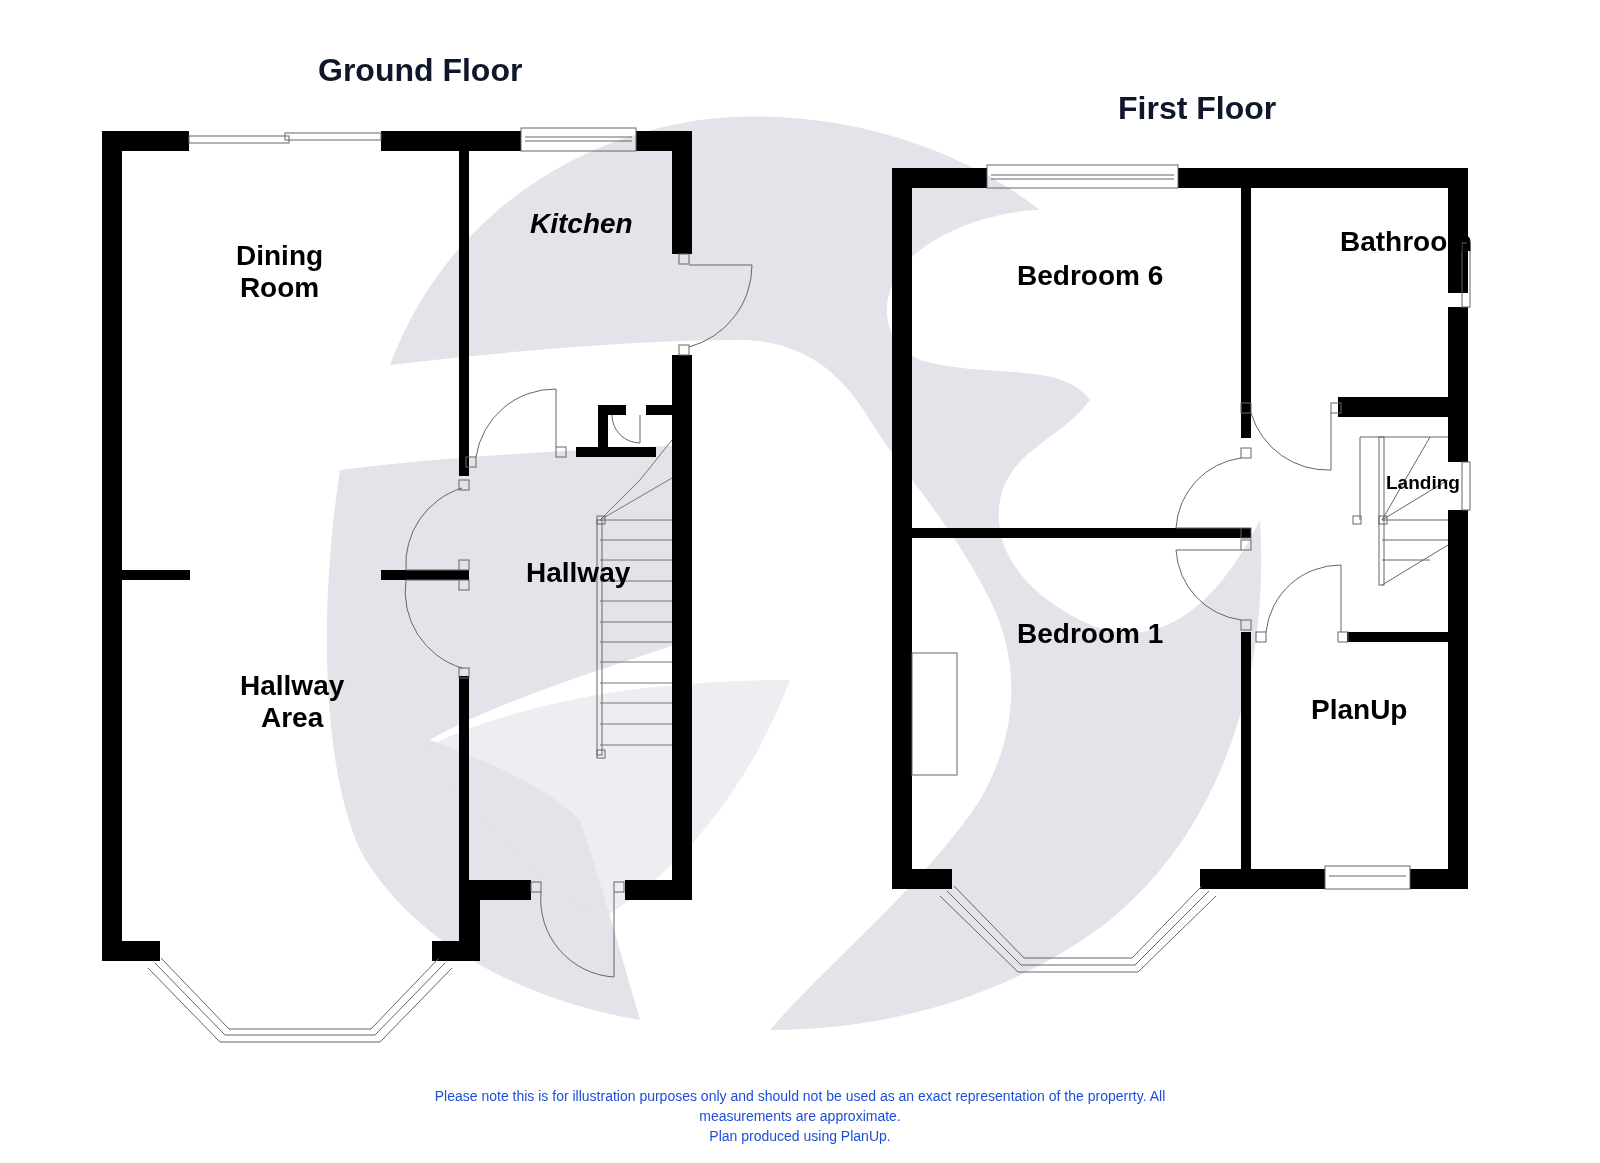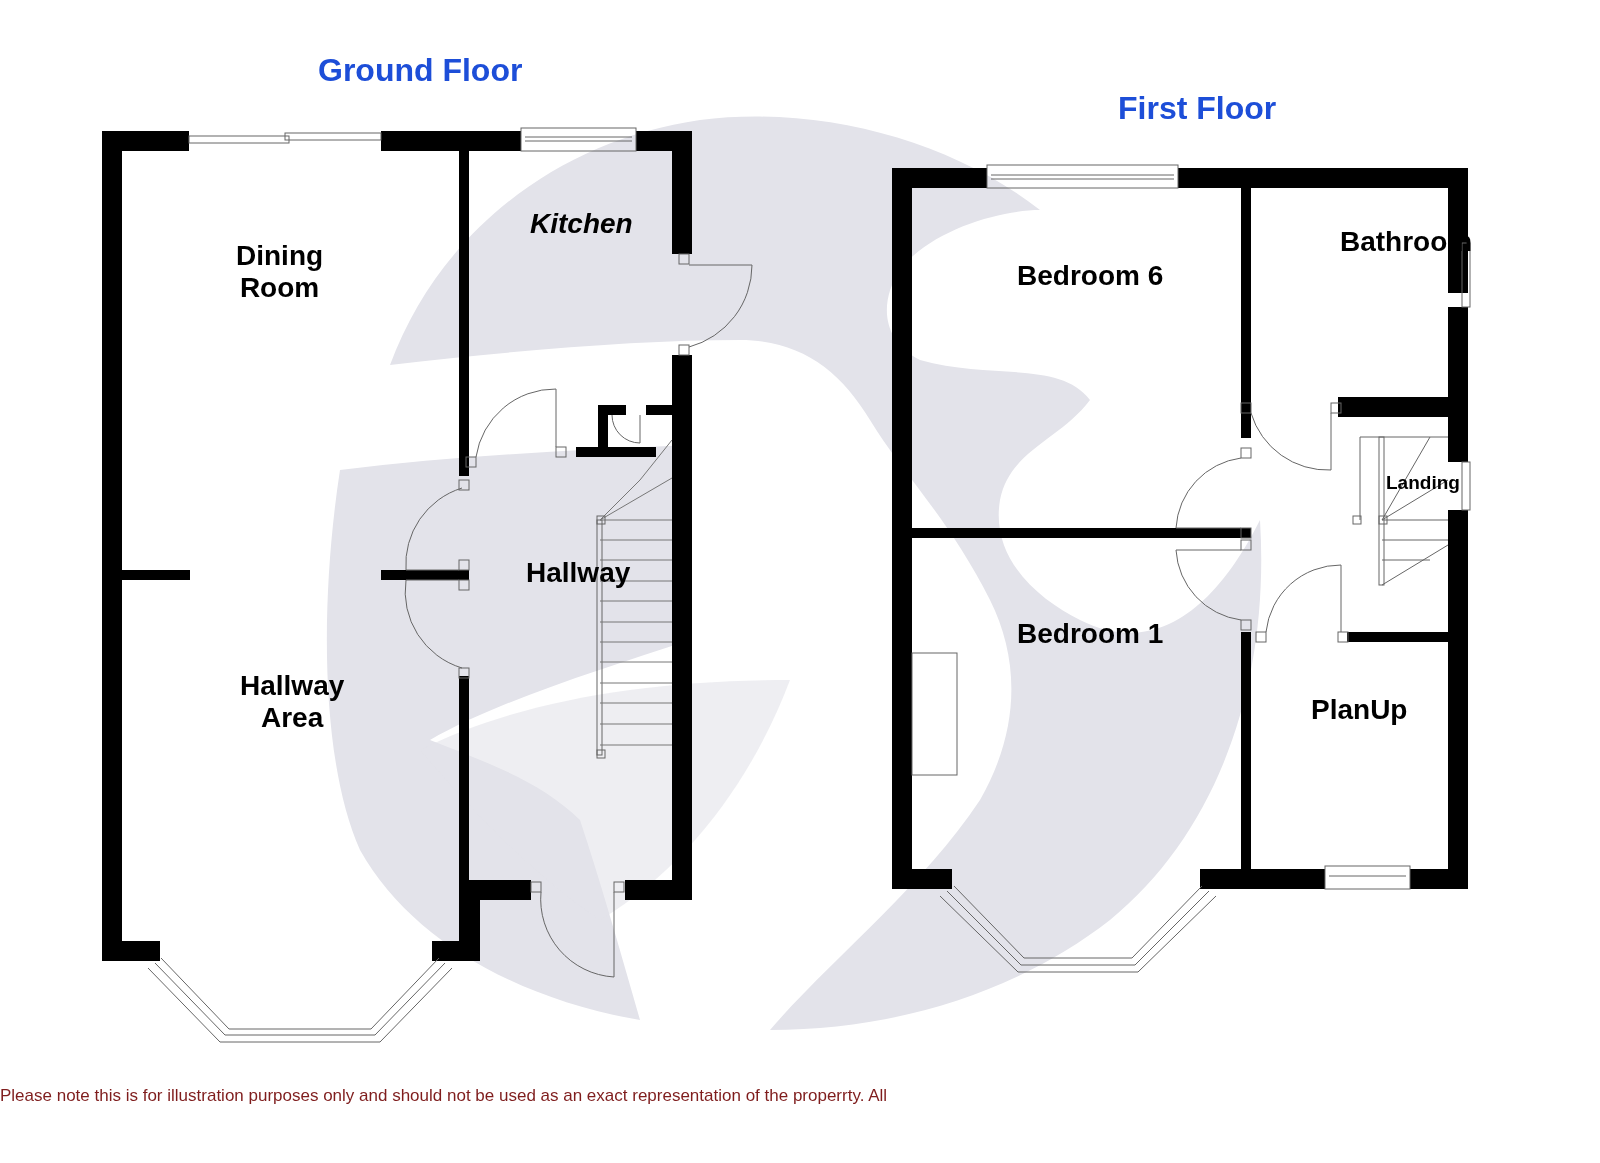--- a/index.html
+++ b/index.html
@@ -1,23 +1,23 @@
 <!DOCTYPE html>
 <html><head>
 <meta charset="utf-8">
 <style>
   html, body { margin:0; padding:0; background:#ffffff; }
   body { width:1600px; height:1163px; position:relative; overflow:hidden;
          font-family:"Liberation Sans", sans-serif; }
   #plan { position:absolute; left:0; top:0; width:1600px; height:1163px; }
-  .floor-title { position:absolute; font-weight:bold; font-size:32px; color:#1d4ed8; white-space:nowrap; }
+  .floor-title { position:absolute; font-weight:bold; font-size:32px; color:#0f172a; white-space:nowrap; }
   .room-label { position:absolute; font-weight:bold; font-size:28px; color:#000; text-align:center; line-height:32px; white-space:nowrap; }
   .room-label.small { font-size:19px; line-height:22px; }
-  .disclaimer { position:absolute; left:0; width:1600px; top:1086px; 
-                font-size:17px; line-height:20px; color:#7f1d1d; }
+  .disclaimer { position:absolute; left:0; width:1600px; top:1086px; text-align:center;
+                font-size:14px; line-height:20px; color:#1d4ed8; }
   .disclaimer div { white-space:nowrap; }
 </style>
 </head>
 <body>
 
 <svg id="plan" viewBox="0 0 1600 1163" xmlns="http://www.w3.org/2000/svg">
 
   <g fill="#e3e3ea">
     <path d="M390,365 C440,230 560,140 700,120 C820,105 950,140 1040,210 C1000,210 930,230 900,270 C880,300 880,340 920,360 C990,380 1060,360 1090,400 C1060,440 1010,450 1000,500 C990,560 1040,600 1080,620 C1160,660 1220,600 1260,520 C1270,680 1220,830 1110,920 C1020,990 900,1030 770,1030 C830,960 920,890 980,800 C1020,730 1020,660 990,600 C950,520 900,470 870,420 C840,370 800,340 740,340 C640,340 520,350 390,365 Z"></path>
     <path d="M340,470 C460,455 580,450 690,445 L690,640 C600,670 500,700 430,740 C480,760 540,780 580,820 C600,880 620,950 640,1020 C520,1000 410,940 360,850 C320,760 320,600 340,470 Z"></path>
@@ -216,13 +216,15 @@
 </div>
 <div class="room-label" style="left:1017px; top:618px;">
   <div>Bedroom 1</div>
 </div>
 <div class="room-label" style="left:1311px; top:694px;">
   <div>PlanUp</div>
 </div>
 
 <div class="disclaimer">
   <div>Please note this is for illustration purposes only and should not be used as an exact representation of the properrty. All</div>
+  <div>measurements are approximate.</div>
+  <div>Plan produced using PlanUp.</div>
 </div>
 
 </body></html>

